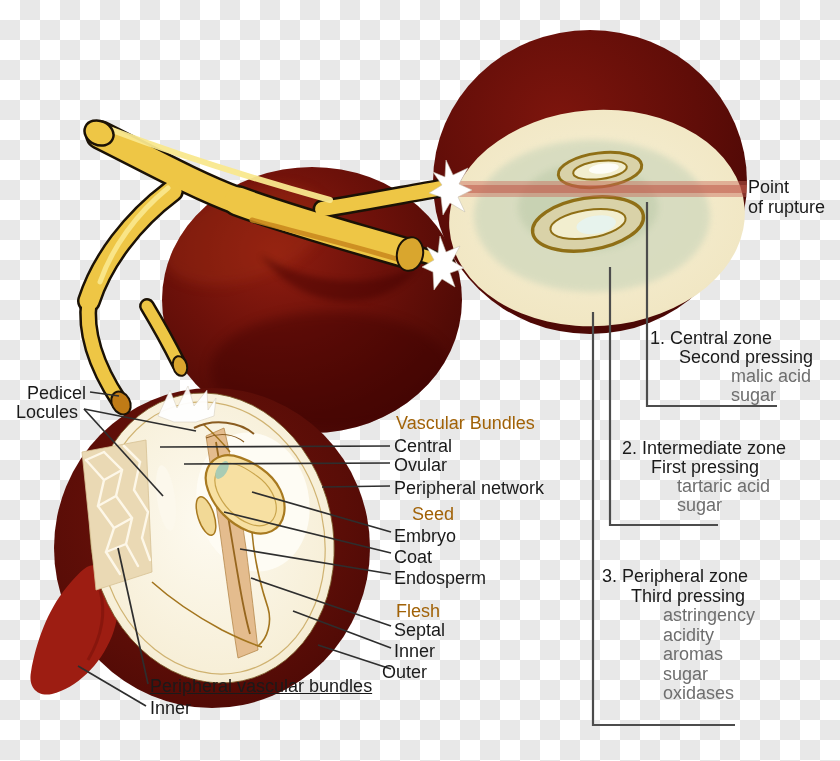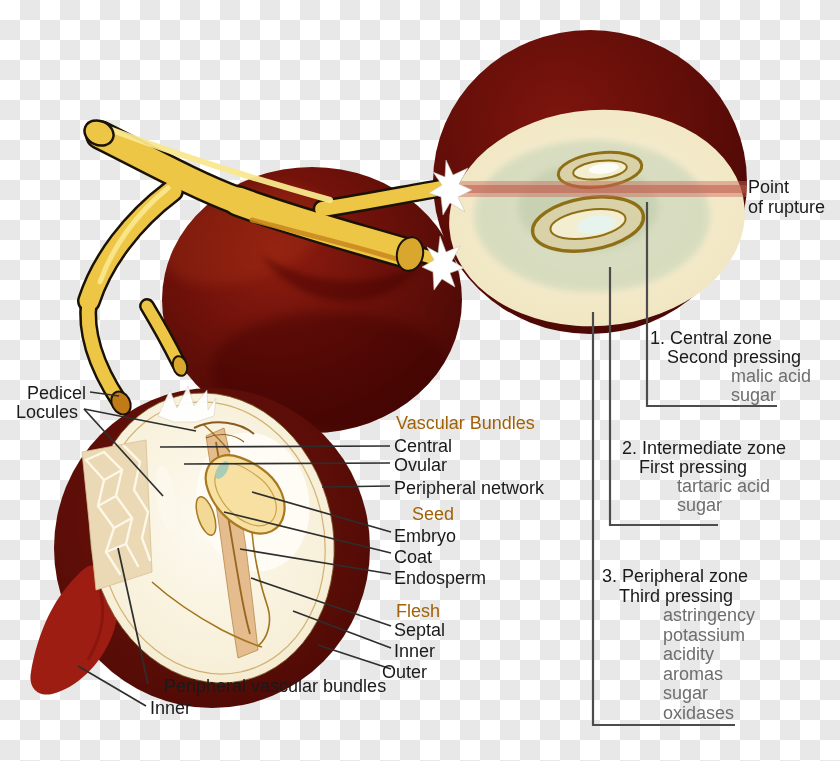--- a/index.html
+++ b/index.html
@@ -16,21 +16,21 @@
   }
   #stage{position:relative;width:840px;height:554px;}
   #art{position:absolute;left:0;top:0;}
   .lbl{
     position:absolute;
     font-size:18px;line-height:20px;color:#1a1a1a;white-space:nowrap;
   }
   .red{color:#a16207;}
   .r-align{text-align:right;}
   .zone{position:absolute;font-size:18px;line-height:19px;color:#1a1a1a;white-space:nowrap;}
-  .zone .press{padding-left:17px;}
+  .zone .press{padding-left:29px;}
   .zone .comp{color:#6e6e6e;}
   .z1 .comp{padding-left:81px;}
   .z2 .comp{padding-left:55px;}
   .z3{line-height:19.5px;}
   .z3 .comp{padding-left:61px;}
   .two-line div{white-space:nowrap;}
 </style>
 </head>
 <body>
 
@@ -231,21 +231,20 @@
     <div>2. Intermediate zone</div>
     <div class="press">First pressing</div>
     <div class="comp">tartaric acid</div>
     <div class="comp">sugar</div>
   </div>
 
   <div class="zone z3" style="left:602px;top:567px;">
     <div>3. Peripheral zone</div>
     <div class="press">Third pressing</div>
     <div class="comp">astringency</div>
-    <div class="comp">potassium</div>
     <div class="comp">acidity</div>
     <div class="comp">aromas</div>
     <div class="comp">sugar</div>
     <div class="comp">oxidases</div>
   </div>
 
   <div class="lbl r-align" style="left:18px;top:383px;width:68px;">Pedicel</div>
   <div class="lbl r-align" style="left:10px;top:402px;width:68px;">Locules</div>
 
   <div class="lbl red" style="left:396px;top:413px;">Vascular Bundles</div>
@@ -256,16 +255,16 @@
   <div class="lbl red" style="left:396px;top:504px;margin-left:16px;">Seed</div>
   <div class="lbl" style="left:394px;top:526px;">Embryo</div>
   <div class="lbl" style="left:394px;top:547px;">Coat</div>
   <div class="lbl" style="left:394px;top:568px;">Endosperm</div>
 
   <div class="lbl red" style="left:396px;top:601px;">Flesh</div>
   <div class="lbl" style="left:394px;top:620px;">Septal</div>
   <div class="lbl" style="left:394px;top:641px;">Inner</div>
   <div class="lbl" style="left:382px;top:662px;">Outer</div>
 
-  <div class="lbl" style="left:164px;top:676px;">Peripheral vascular bundles</div>
+  <div class="lbl" style="left:150px;top:676px;text-decoration:underline;">Peripheral vascular bundles</div>
   <div class="lbl" style="left:150px;top:698px;">Inner</div>
 
 </div>
 
 </body></html>

